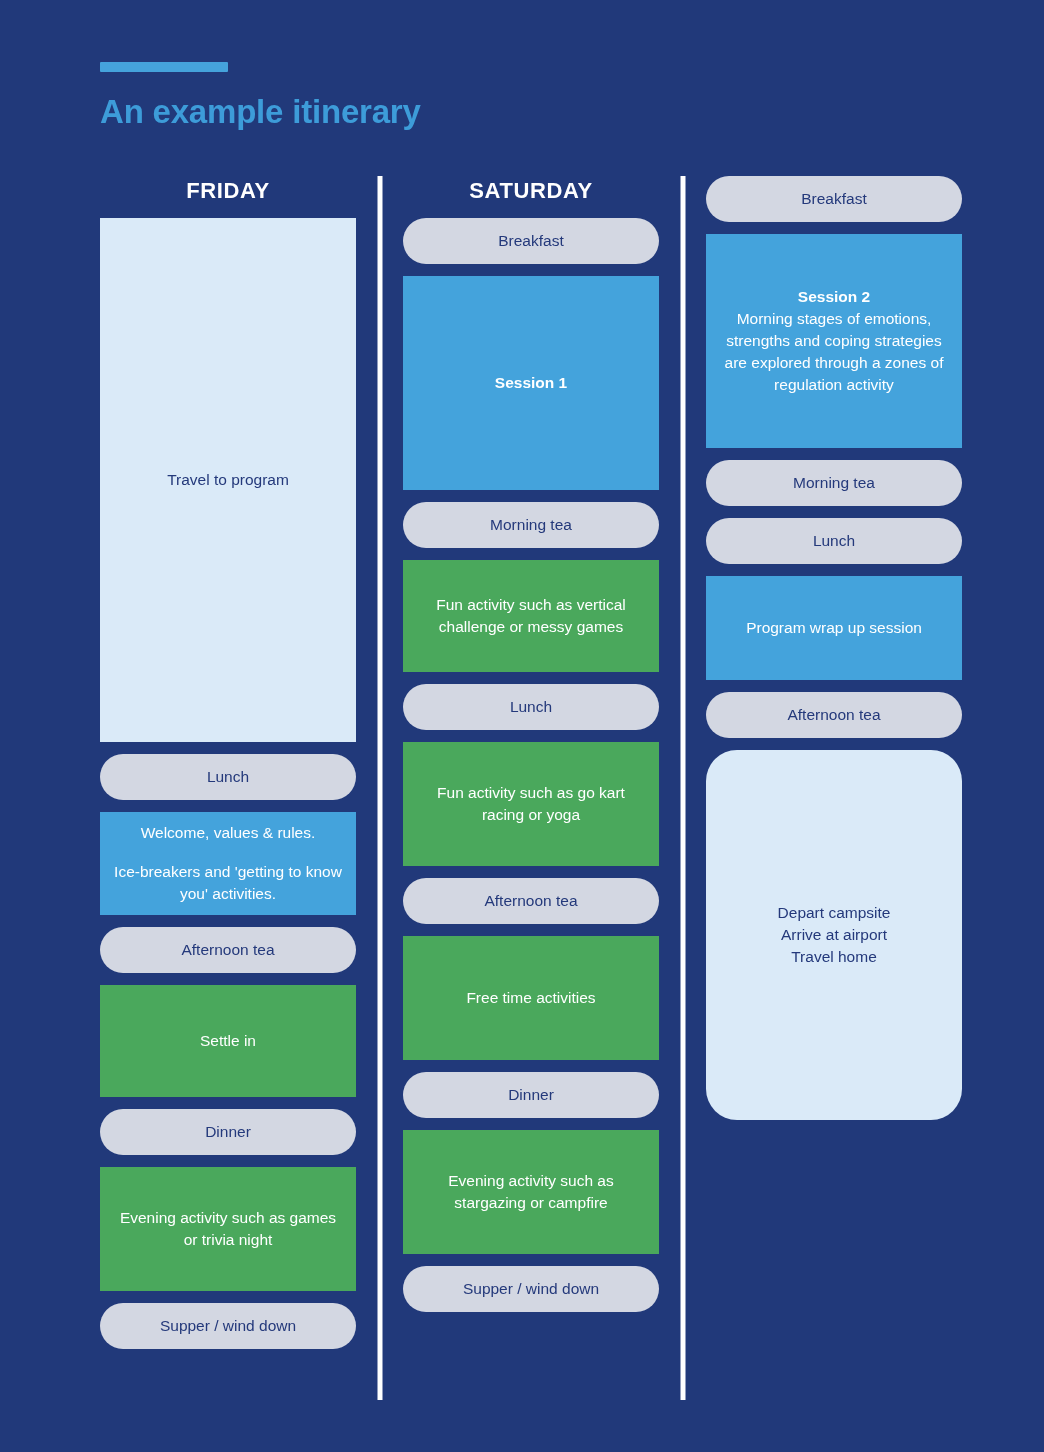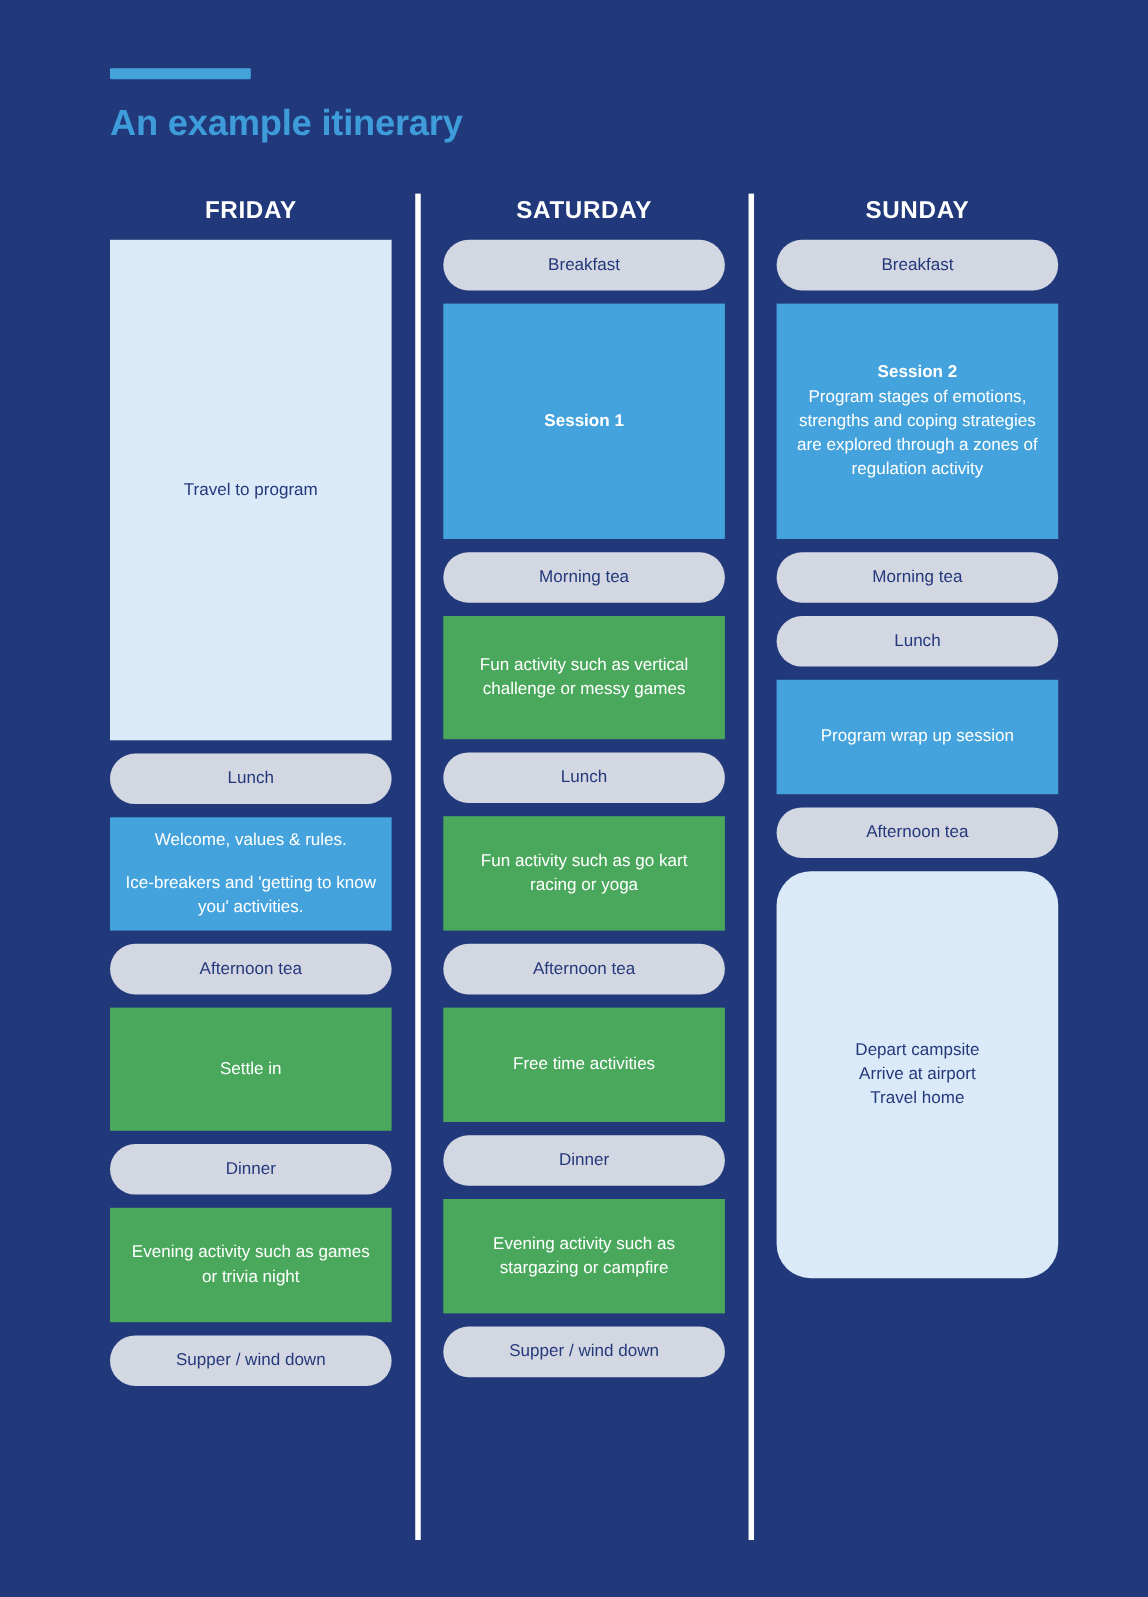--- a/index.html
+++ b/index.html
@@ -109,21 +109,21 @@
     color: #24397b;
     border-radius: 24px;
     height: 46px;
     font-size: 15.5px;
   }
 
   
   .travel {
     background: #daeaf8;
     color: #24397b;
-    height: 455px;
+    height: 524px;
   }
   .travel.depart {
     height: 370px;
   }
 
   
   .session {
     background: #44a3dc;
     color: #ffffff;
   }
@@ -135,21 +135,21 @@
     font-weight: bold;
     display: block;
   }
 
   
   .activity {
     background: #4aa85c;
     color: #ffffff;
   }
   .activity.h-tall { height: 112px; }
-  .activity.h-med  { height: 104px; }
+  .activity.h-med  { height: 124px; }
 
   .two-para p {
     margin: 0;
   }
   .two-para p + p {
     margin-top: 17px;
   }
   .multiline { white-space: pre-line; border-radius: 31px; }
 </style>
 </head>
@@ -261,31 +261,30 @@
         </div>
 
       </div>
     </div>
 
     <div class="col-gap">
       <div class="divider"></div>
     </div>
 
     <div class="col">
-      <div class="day-head">SUNDAY</div>
       <div class="stack">
 
         <div class="block pill">
           <span>Breakfast</span>
         </div>
 
         <div class="block session tall">
           <div>
             <span class="session-title">Session 2</span>
-            <span>Program stages of emotions, strengths and coping strategies are explored through a zones of regulation activity</span>
+            <span>Morning stages of emotions, strengths and coping strategies are explored through a zones of regulation activity</span>
           </div>
         </div>
 
         <div class="block pill">
           <span>Morning tea</span>
         </div>
 
 
         <div class="block pill">
           <span>Lunch</span>

